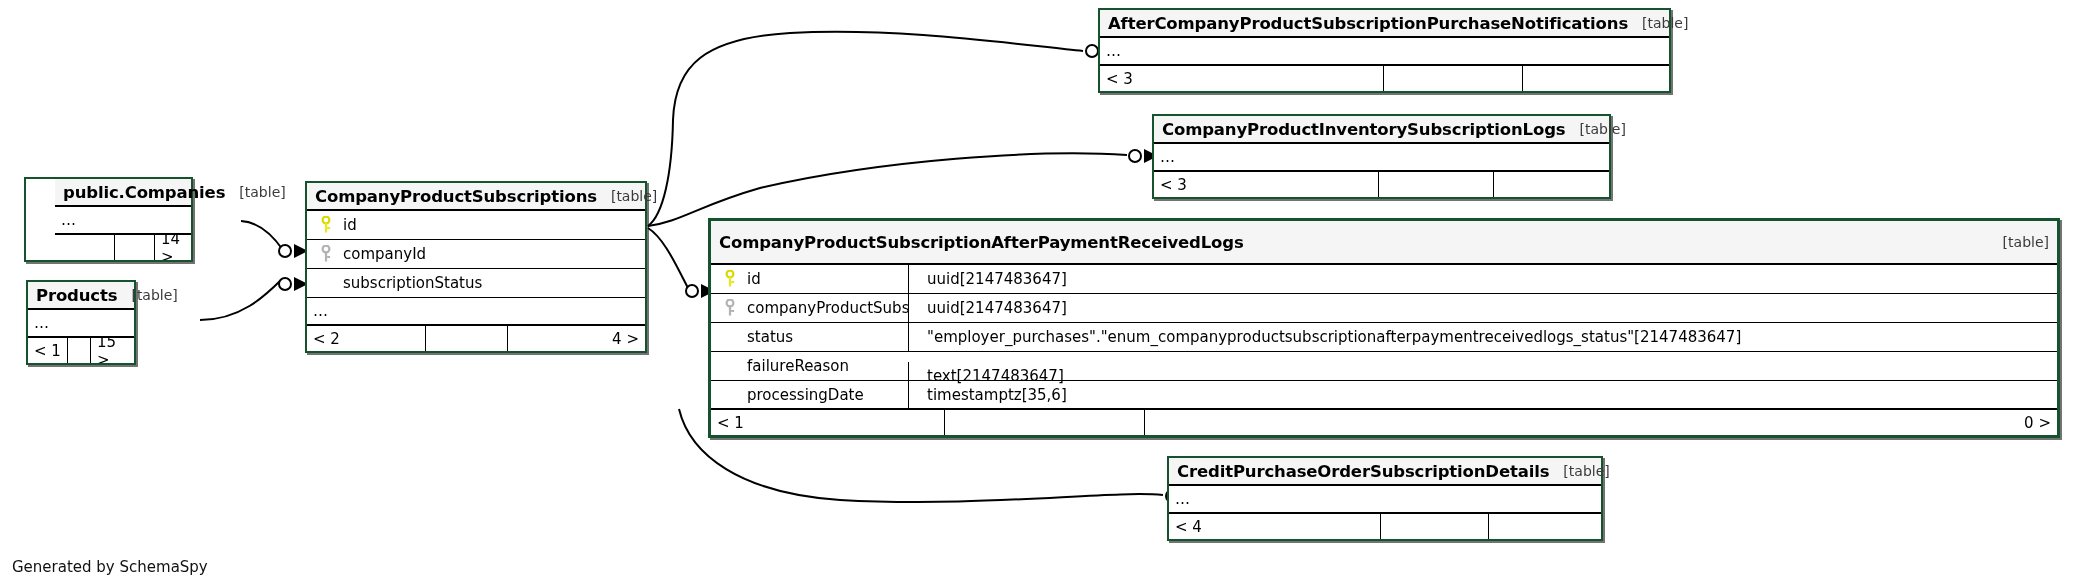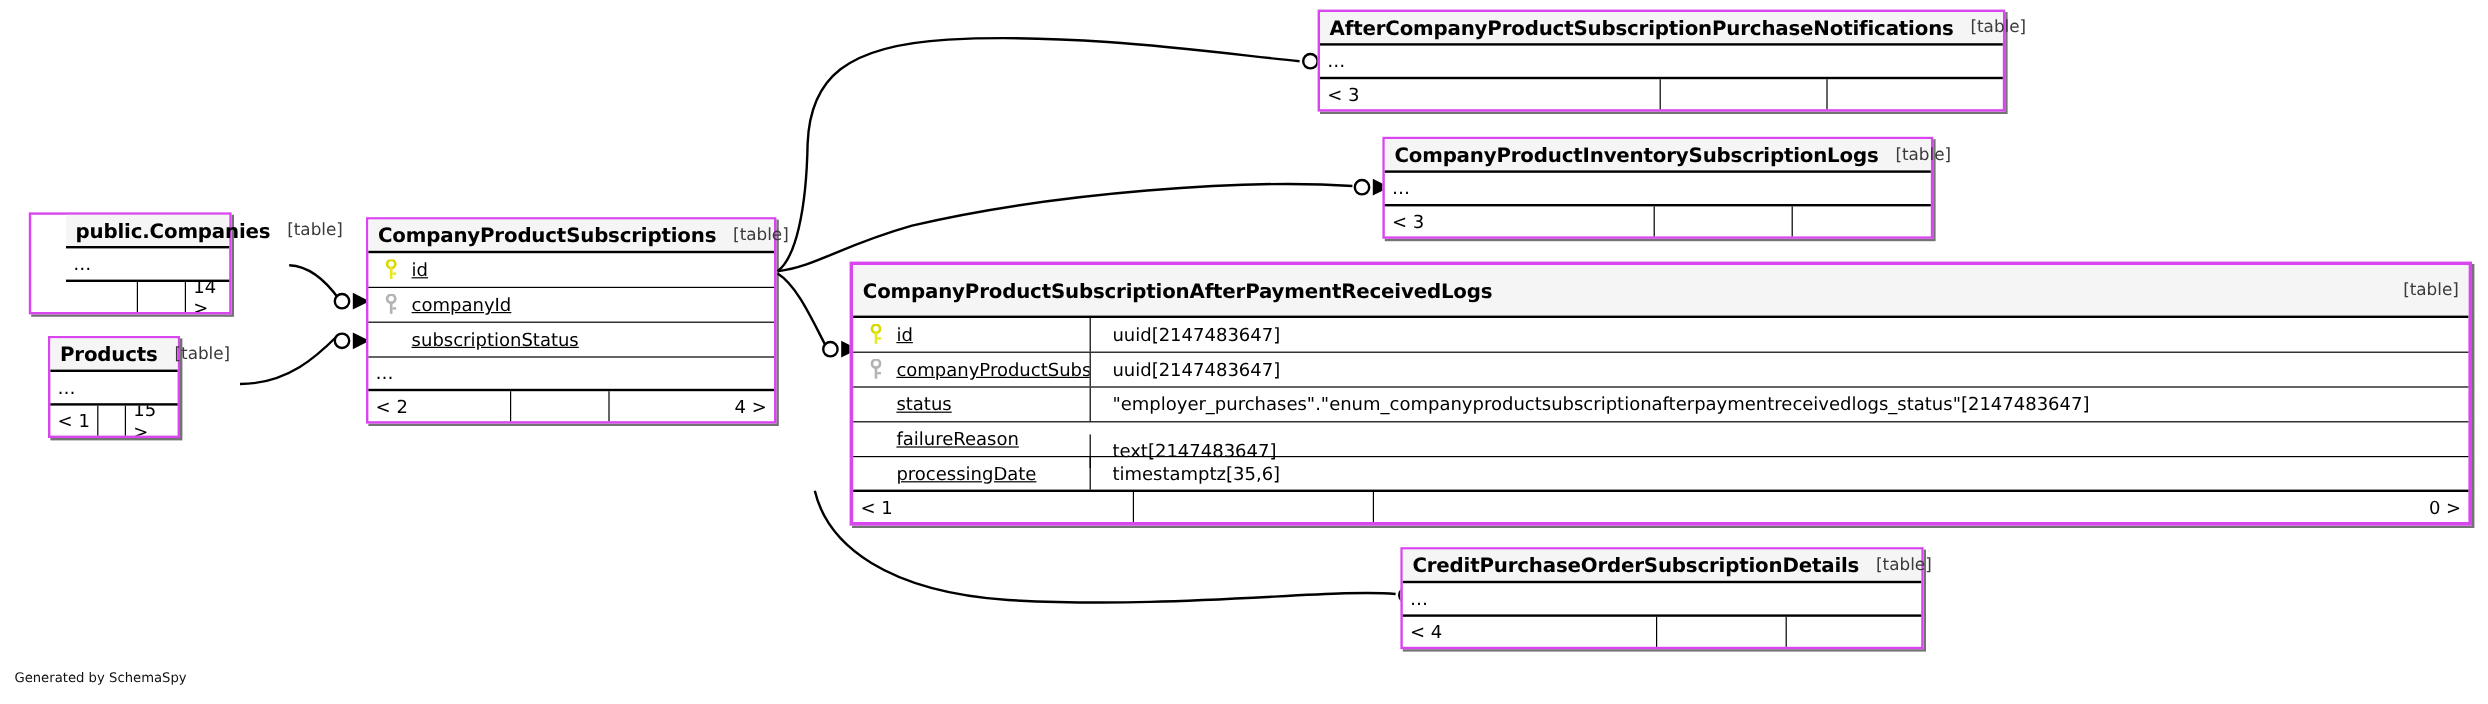--- a/index.html
+++ b/index.html
@@ -23,21 +23,21 @@
   svg.edges {
     position: absolute;
     left: 0; top: 0;
     width: 2073px;
     height: 587px;
     pointer-events: none;
   }
   .table-box {
     position: absolute;
     background: #ffffff;
-    border: 2px solid #d946ef;
+    border: 2px solid #14532d;
     box-sizing: border-box;
     box-shadow: 2px 2px 0 rgba(0,0,0,0.55);
   }
   .table-box.thick {
     border-width: 3px;
   }
   .tbl-title {
     display: flex;
     align-items: center;
     justify-content: space-between;
@@ -71,21 +71,20 @@
     white-space: nowrap;
   }
   .col-row:last-child { border-bottom: none; }
   .col-left {
     display: flex;
     align-items: flex-end;
     flex: 1 1 auto;
     min-width: 0;
     padding-left: 6px;
     overflow: hidden;
-    text-decoration: underline;
   }
   .keycell {
     width: 26px;
     min-width: 26px;
     display: flex;
     align-items: center;
     justify-content: center;
   }
   .col-name { padding-left: 4px; }
   .col-type {
@@ -123,21 +122,21 @@
     height: 100%;
     overflow: hidden;
   }
   .footer-cell:last-child { border-right: none; }
   .footer-cell.right { justify-content: flex-end; }
   .keyicon { display:block; }
   .credit {
     position: absolute;
     left: 12px;
     top: 558px;
-    font-size: 11px;
+    font-size: 15px;
     color: #111;
   }
 </style>
 </head>
 <body>
 
 <div id="canvas">
 
   <svg class="edges" viewBox="0 0 2073 587" xmlns="http://www.w3.org/2000/svg">
     <g fill="none" stroke="#000" stroke-width="2">
@@ -178,21 +177,21 @@
       <span class="tkind">[table]</span>
     </div>
     <div class="ellipsis-row">…</div>
     <div class="footer-row">
       <div class="footer-cell" style="width:60px;"></div>
       <div class="footer-cell" style="width:40px;"></div>
       <div class="footer-cell right" style="flex:1;">14 &gt;</div>
     </div>
   </div>
 
-  <div class="table-box" style="left:40px; top:280px; width:110px;">
+  <div class="table-box" style="left:26px; top:280px; width:110px;">
     <div class="tbl-title">
       <span class="tname">Products</span>
       <span class="tkind">[table]</span>
     </div>
     <div class="ellipsis-row">…</div>
     <div class="footer-row">
       <div class="footer-cell" style="width:40px;">&lt; 1</div>
       <div class="footer-cell" style="width:23px;"></div>
       <div class="footer-cell right" style="flex:1;">15 &gt;</div>
     </div>

